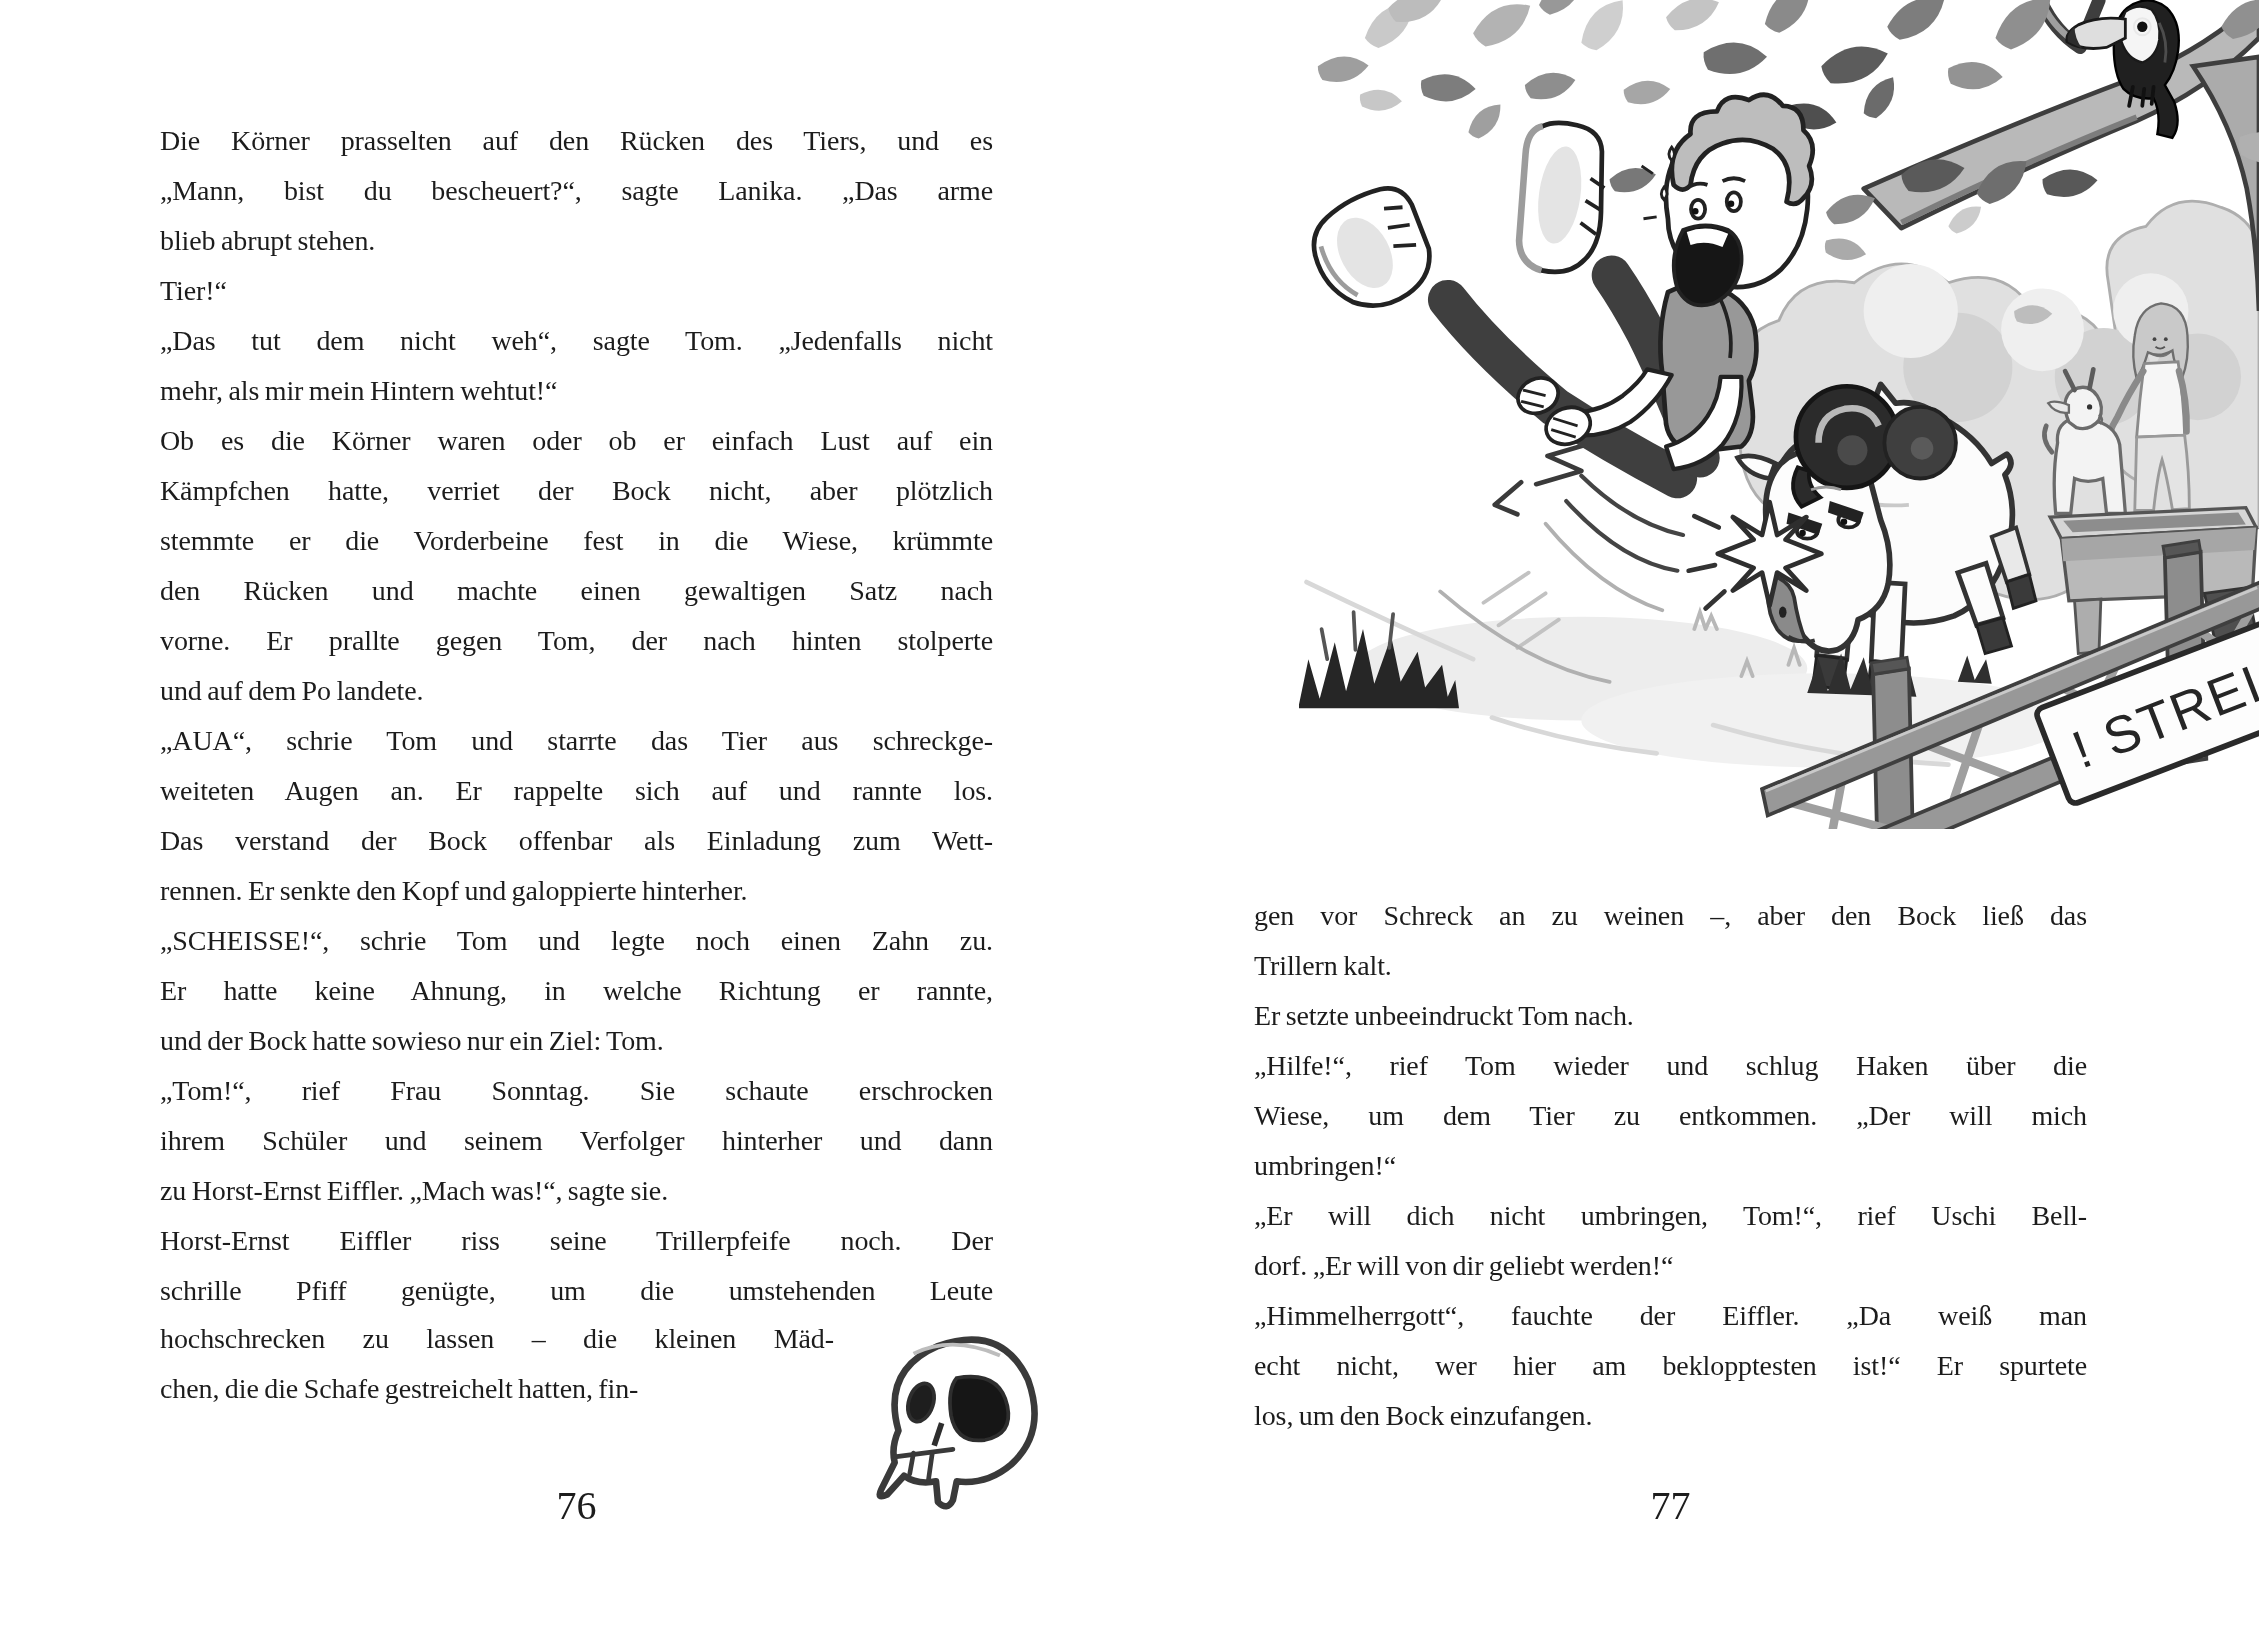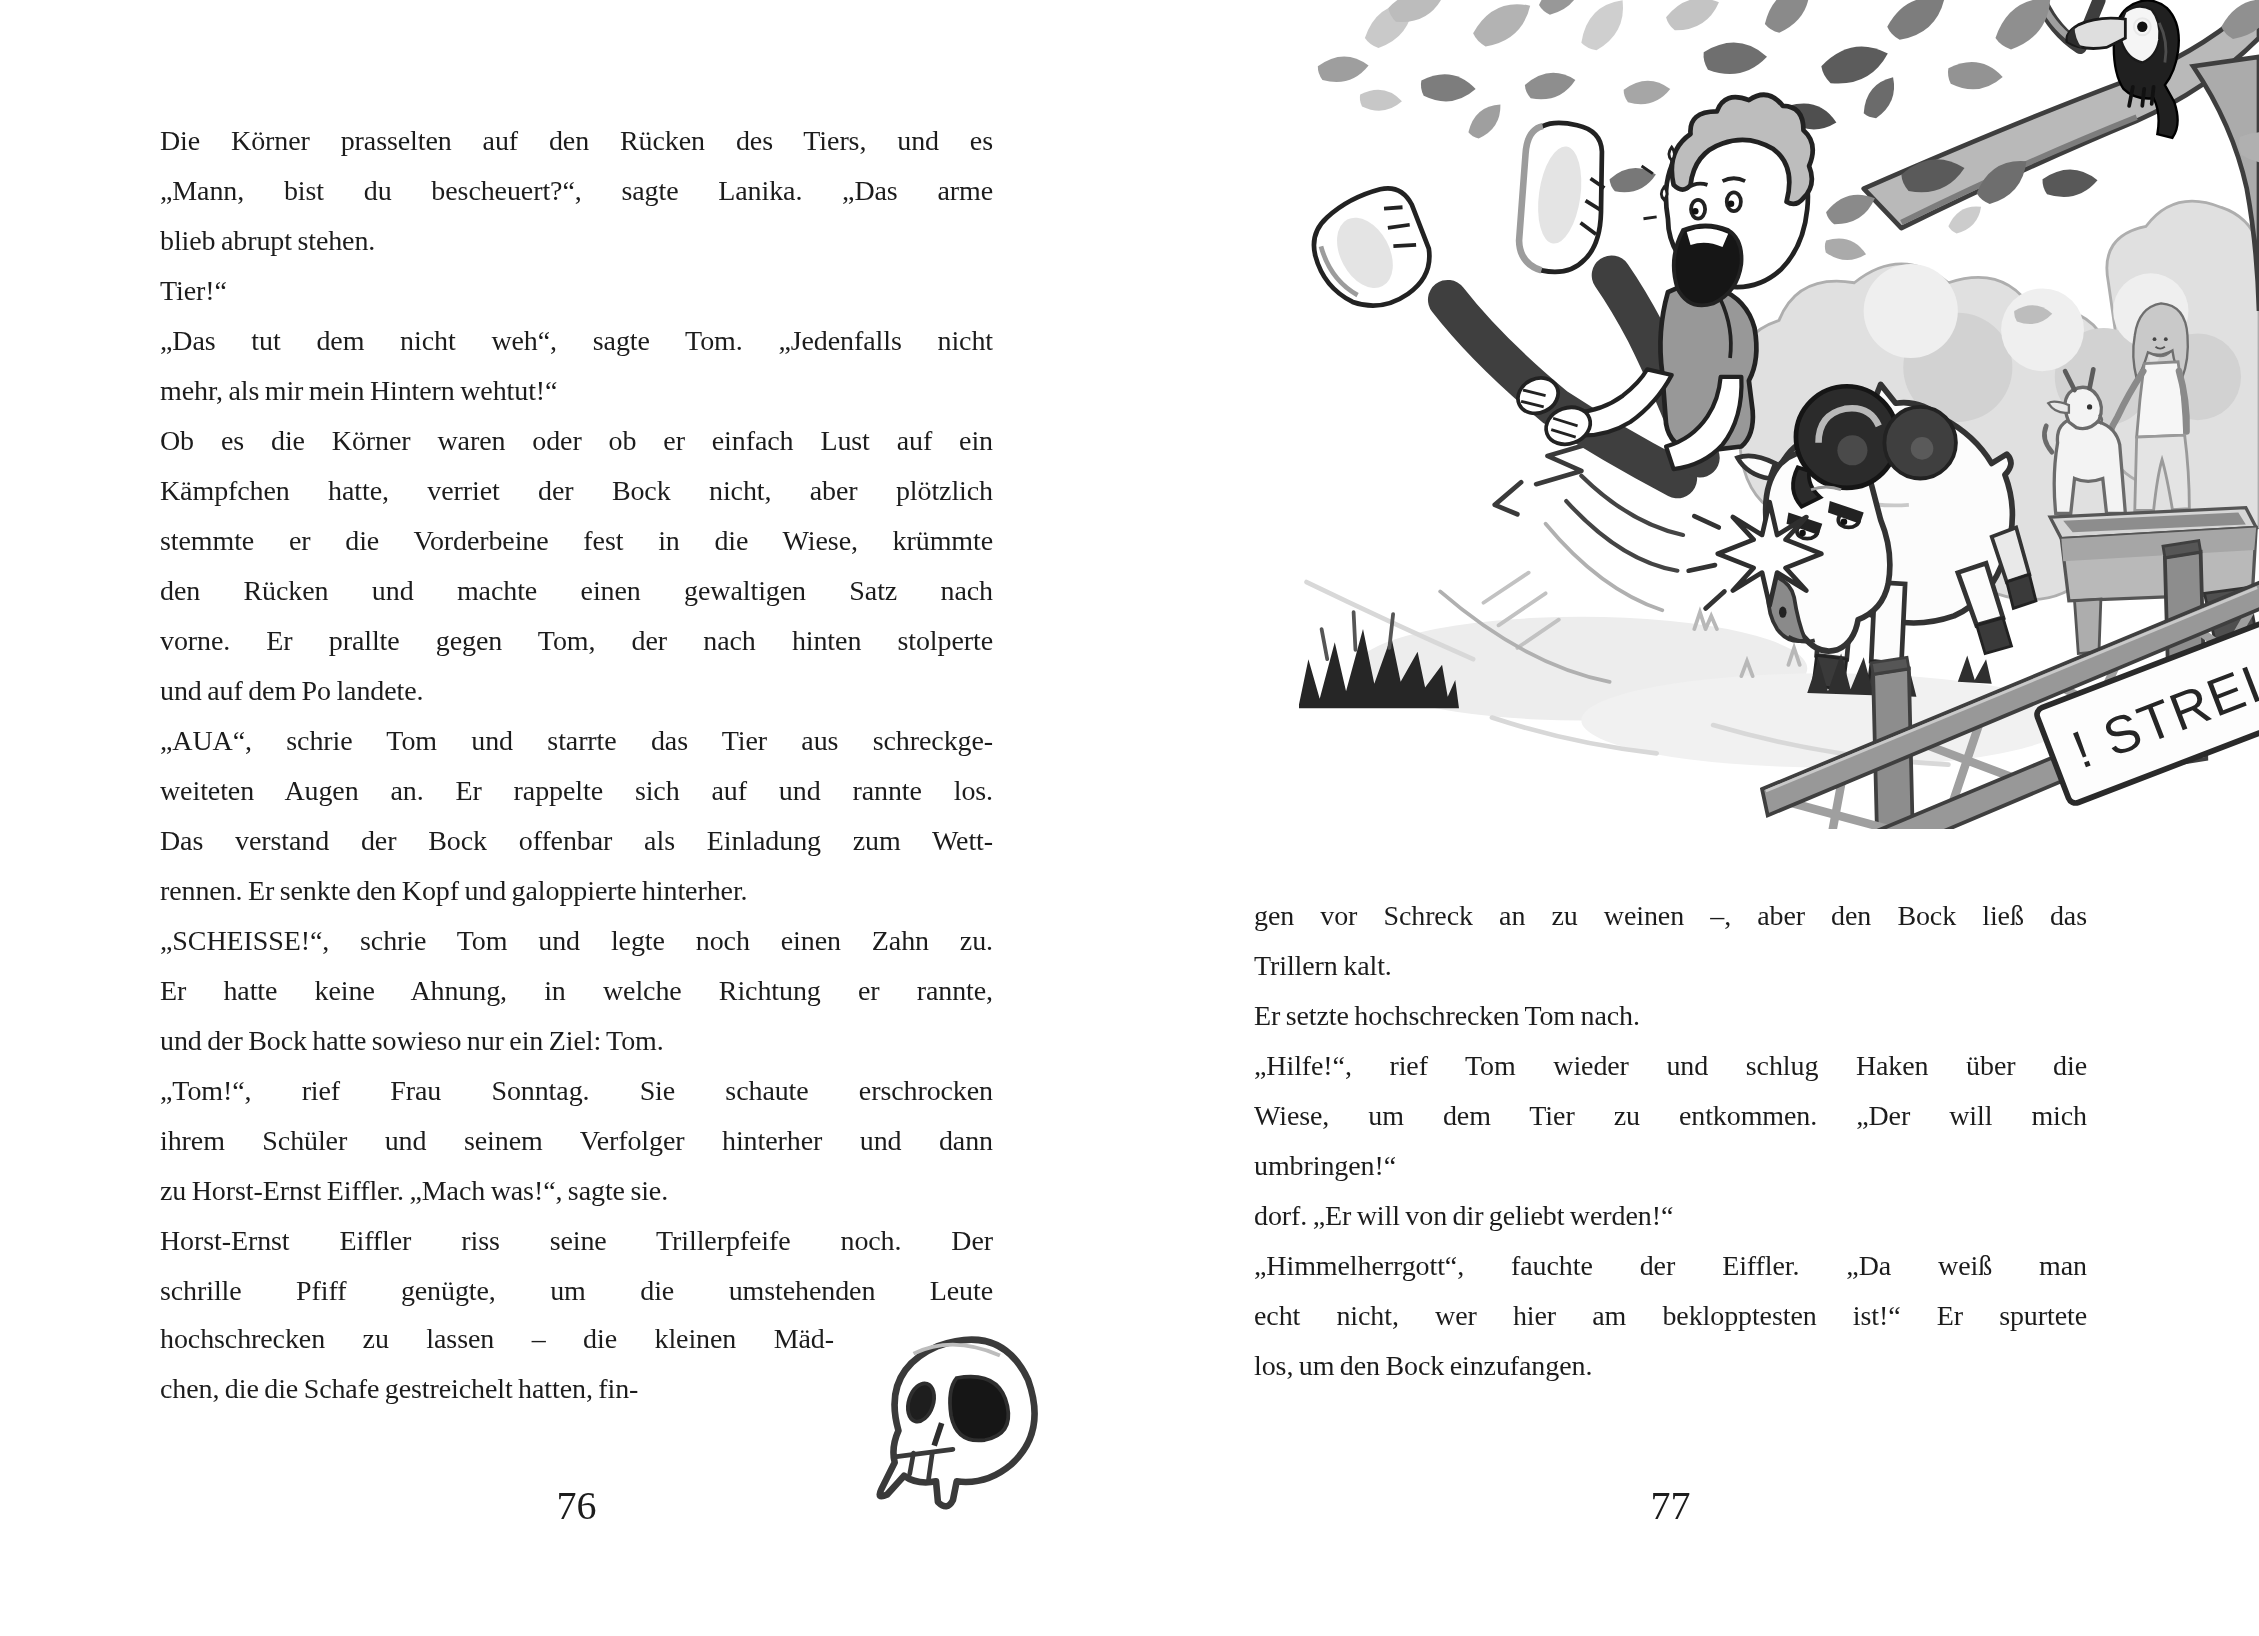--- a/index.html
+++ b/index.html
@@ -290,24 +290,25 @@
       <g transform="translate(902 766) rotate(-21)">
         <rect x="-108" y="-54" width="340" height="108" rx="8" fill="#fdfdfd" stroke="#2a2a2a" stroke-width="6"></rect>
         <text x="-84" y="22" font-size="56" letter-spacing="2" fill="#262626">! STREICHEL</text>
       </g>
     </g>
   </svg>
 
   <div class="textblock" id="right-lines">
       <div class="line">gen vor Schreck an zu weinen –, aber den Bock ließ das</div>
       <div class="line end">Trillern kalt.</div>
-      <div class="line end">Er setzte hochschrecken Tom nach.</div>
+      <div class="line end">Er setzte unbeeindruckt Tom nach.</div>
       <div class="line">„Hilfe!“, rief Tom wieder und schlug Haken über die</div>
       <div class="line">Wiese, um dem Tier zu entkommen. „Der will mich</div>
       <div class="line end">umbringen!“</div>
+      <div class="line">„Er will dich nicht umbringen, Tom!“, rief Uschi Bell-</div>
       <div class="line end">dorf. „Er will von dir geliebt werden!“</div>
       <div class="line">„Himmelherrgott“, fauchte der Eiffler. „Da weiß man</div>
       <div class="line">echt nicht, wer hier am beklopptesten ist!“ Er spurtete</div>
       <div class="line end">los, um den Bock einzufangen.</div>
     </div>
 
   <div class="folio" id="folio-right">77</div>
 </div>
 
 

